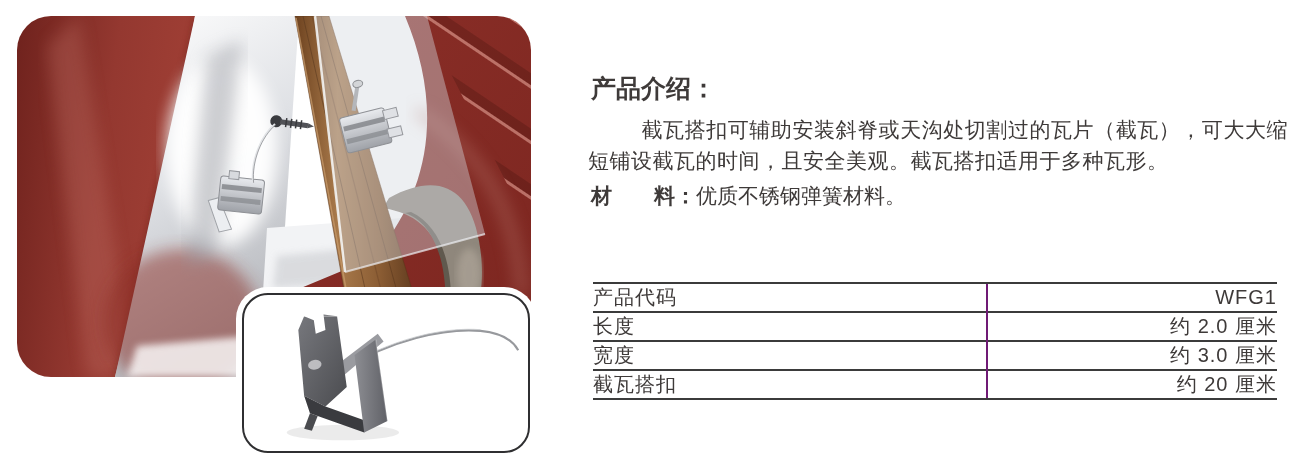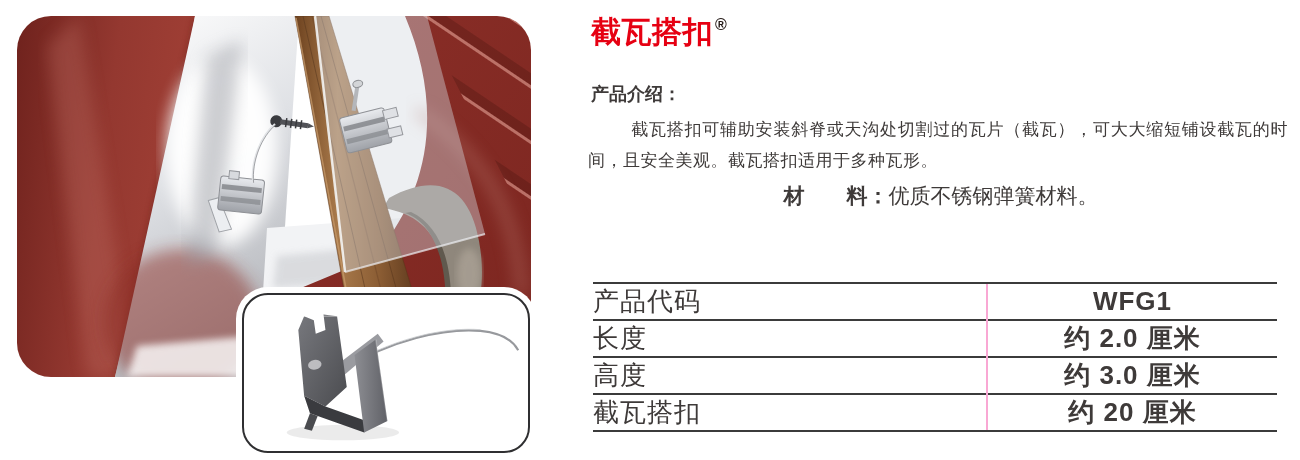--- a/index.html
+++ b/index.html
@@ -18,41 +18,41 @@
     position:absolute;left:242px;top:293px;width:288px;height:160px;
     background:#ffffff;border:2.5px solid #2f2f31;border-radius:26px;
     box-shadow:0 0 0 6px #ffffff;box-sizing:border-box;overflow:hidden;
   }
   .inset svg{display:block;width:283px;height:155px;}
   
   .content{position:absolute;left:588px;top:0;width:700px;height:460px;}
   .title-row{position:absolute;left:3px;top:12px;line-height:38px;white-space:nowrap;}
   .product-title{font-size:30px;font-weight:bold;color:#e60012;letter-spacing:.5px;}
   .reg{font-size:16px;font-weight:bold;color:#231815;vertical-align:super;position:relative;top:-6px;margin-left:2px;}
-  .section-heading{position:absolute;left:3px;top:78px;font-size:18px;font-weight:bold;line-height:33px;}
+  .section-heading{position:absolute;left:3px;top:72px;font-size:25px;font-weight:bold;line-height:33px;}
   .desc{
     position:absolute;left:0;top:114px;width:700px;
-    font-size:17px;line-height:31px;text-align:justify;text-indent:2.55em;
+    font-size:21px;line-height:31px;text-align:justify;text-indent:2.55em;
     letter-spacing:.5px;
   }
   .attrs{position:absolute;left:3px;top:180px;width:700px;font-size:21px;line-height:31px;}
-  .attr-row{white-space:nowrap;text-align:center;}
+  .attr-row{white-space:nowrap;}
   .attr-label{font-weight:bold;}
   
   table.spec{
     position:absolute;left:5px;top:282px;width:682px;
     border-collapse:collapse;table-layout:fixed;
   }
   table.spec td{
     height:26.6px;border-top:2px solid #3b3b3b;
-    font-size:26px;color:#3e3a39;padding:0;letter-spacing:1px;
+    font-size:20px;color:#3e3a39;padding:0;letter-spacing:1px;
   }
   table.spec tr:last-child td{border-bottom:2px solid #3b3b3b;}
   td.c1{width:393px;padding-left:88px;text-align:left;}
-  td.c2{width:289px;border-left:2px solid #f9a8d4;text-align:center;font-weight:bold;}
+  td.c2{width:289px;border-left:2px solid #701a75;text-align:right;}
 </style>
 </head>
 <body>
 
 <div class="photo">
   <svg viewBox="0 0 514 361" xmlns="http://www.w3.org/2000/svg">
     <defs>
       <linearGradient id="redL" x1="0" y1="0" x2="1" y2="0.25">
         <stop offset="0" stop-color="#6f221d"></stop>
           <stop offset=".55" stop-color="#943830"></stop>
@@ -196,23 +196,20 @@
       <path d="M122,142 L112,62 L134,46 L146,130 Z" fill="url(#plateR)"></path>
       <path d="M66,122 L60,138 L68,140 L74,125 Z" fill="#4a4b4f"></path>
       <path d="M60,22 L94,22" stroke="rgba(255,255,255,0.35)" stroke-width="1.5" fill="none"></path>
       <path d="M134,46 L146,130" stroke="rgba(255,255,255,0.25)" stroke-width="1.5" fill="none"></path>
     </g>
   </svg>
 </div>
 
 <div class="content">
 
-  <div class="title-row">
-    <span class="product-title">截瓦搭扣</span><span class="reg">®</span>
-  </div>
 
   <div class="section-heading">产品介绍：</div>
 
   <div class="desc">截瓦搭扣可辅助安装斜脊或天沟处切割过的瓦片（截瓦），可大大缩短铺设截瓦的时间，且安全美观。截瓦搭扣适用于多种瓦形。</div>
 
   <div class="attrs">
     <div class="attr-row">
       <span class="attr-label">材　　料：</span><span>优质不锈钢弹簧材料。</span>
     </div>
   </div>
@@ -221,21 +218,21 @@
     <tbody>
       <tr>
         <td class="c1">产品代码</td>
         <td class="c2">WFG1</td>
       </tr>
       <tr>
         <td class="c1">长度</td>
         <td class="c2">约 2.0 厘米</td>
       </tr>
       <tr>
-        <td class="c1">高度</td>
+        <td class="c1">宽度</td>
         <td class="c2">约 3.0 厘米</td>
       </tr>
       <tr>
         <td class="c1">截瓦搭扣</td>
         <td class="c2">约 20 厘米</td>
       </tr>
     </tbody>
   </table>
 
 </div>

